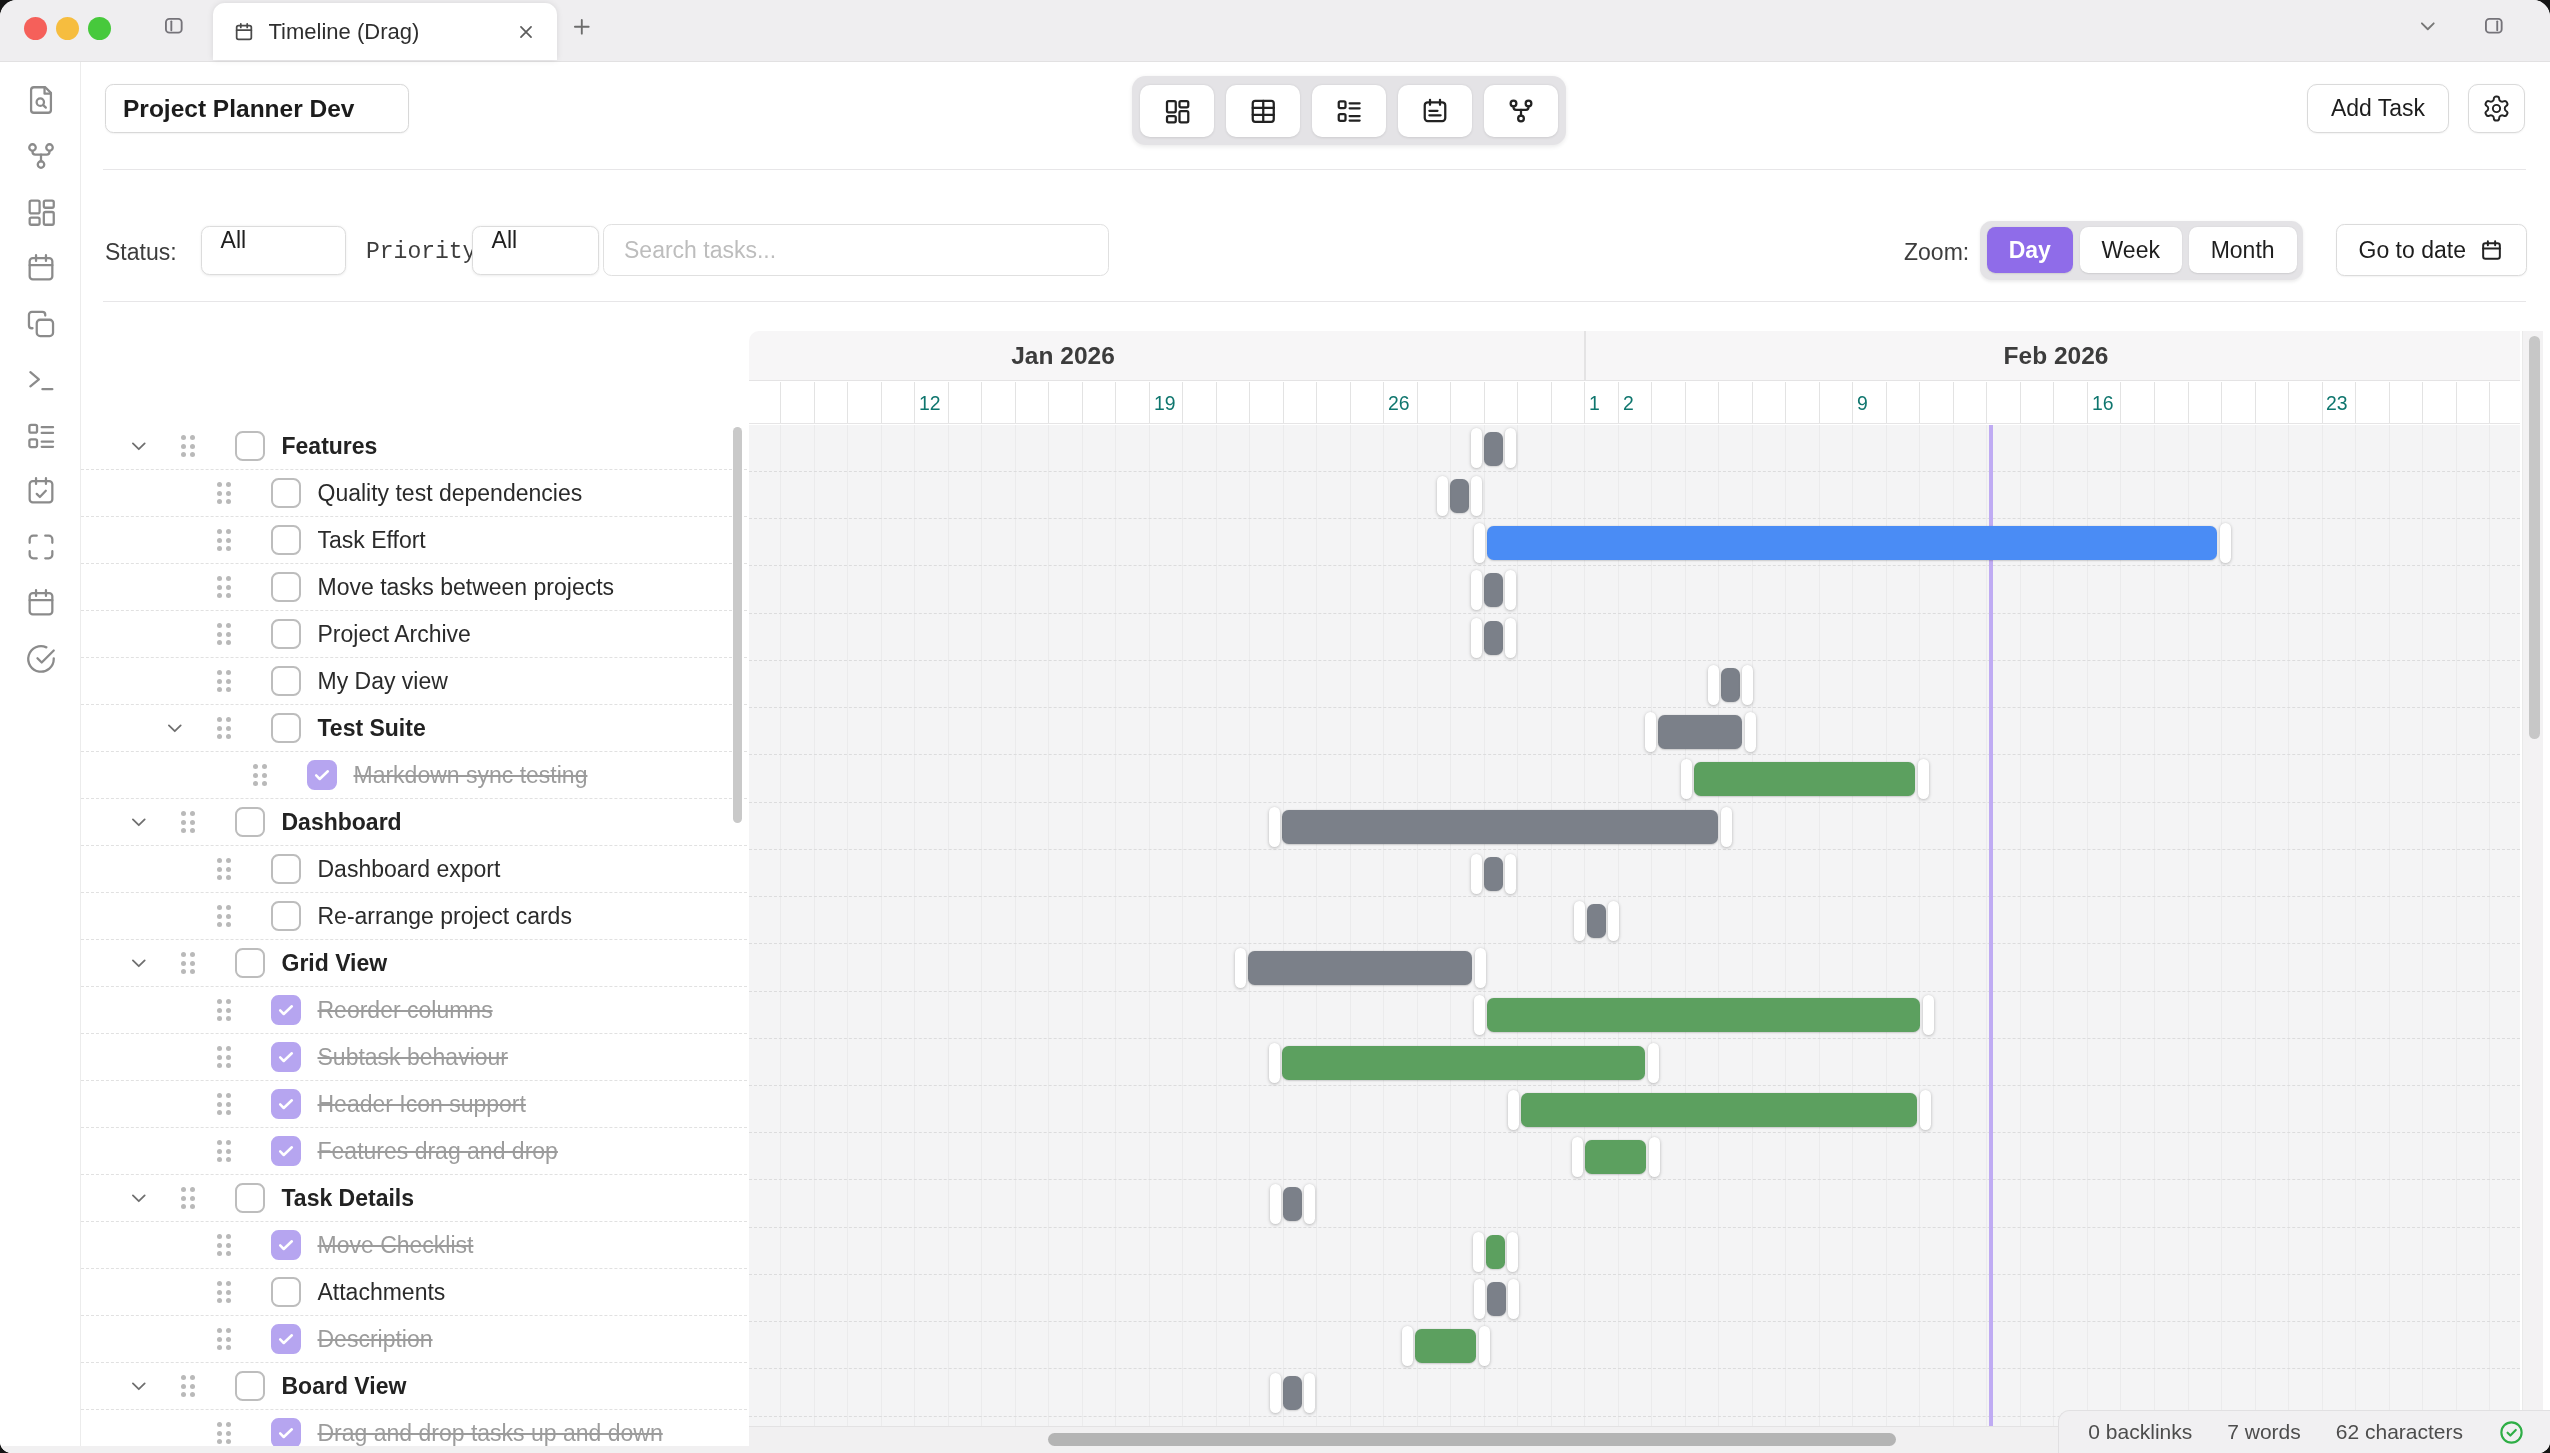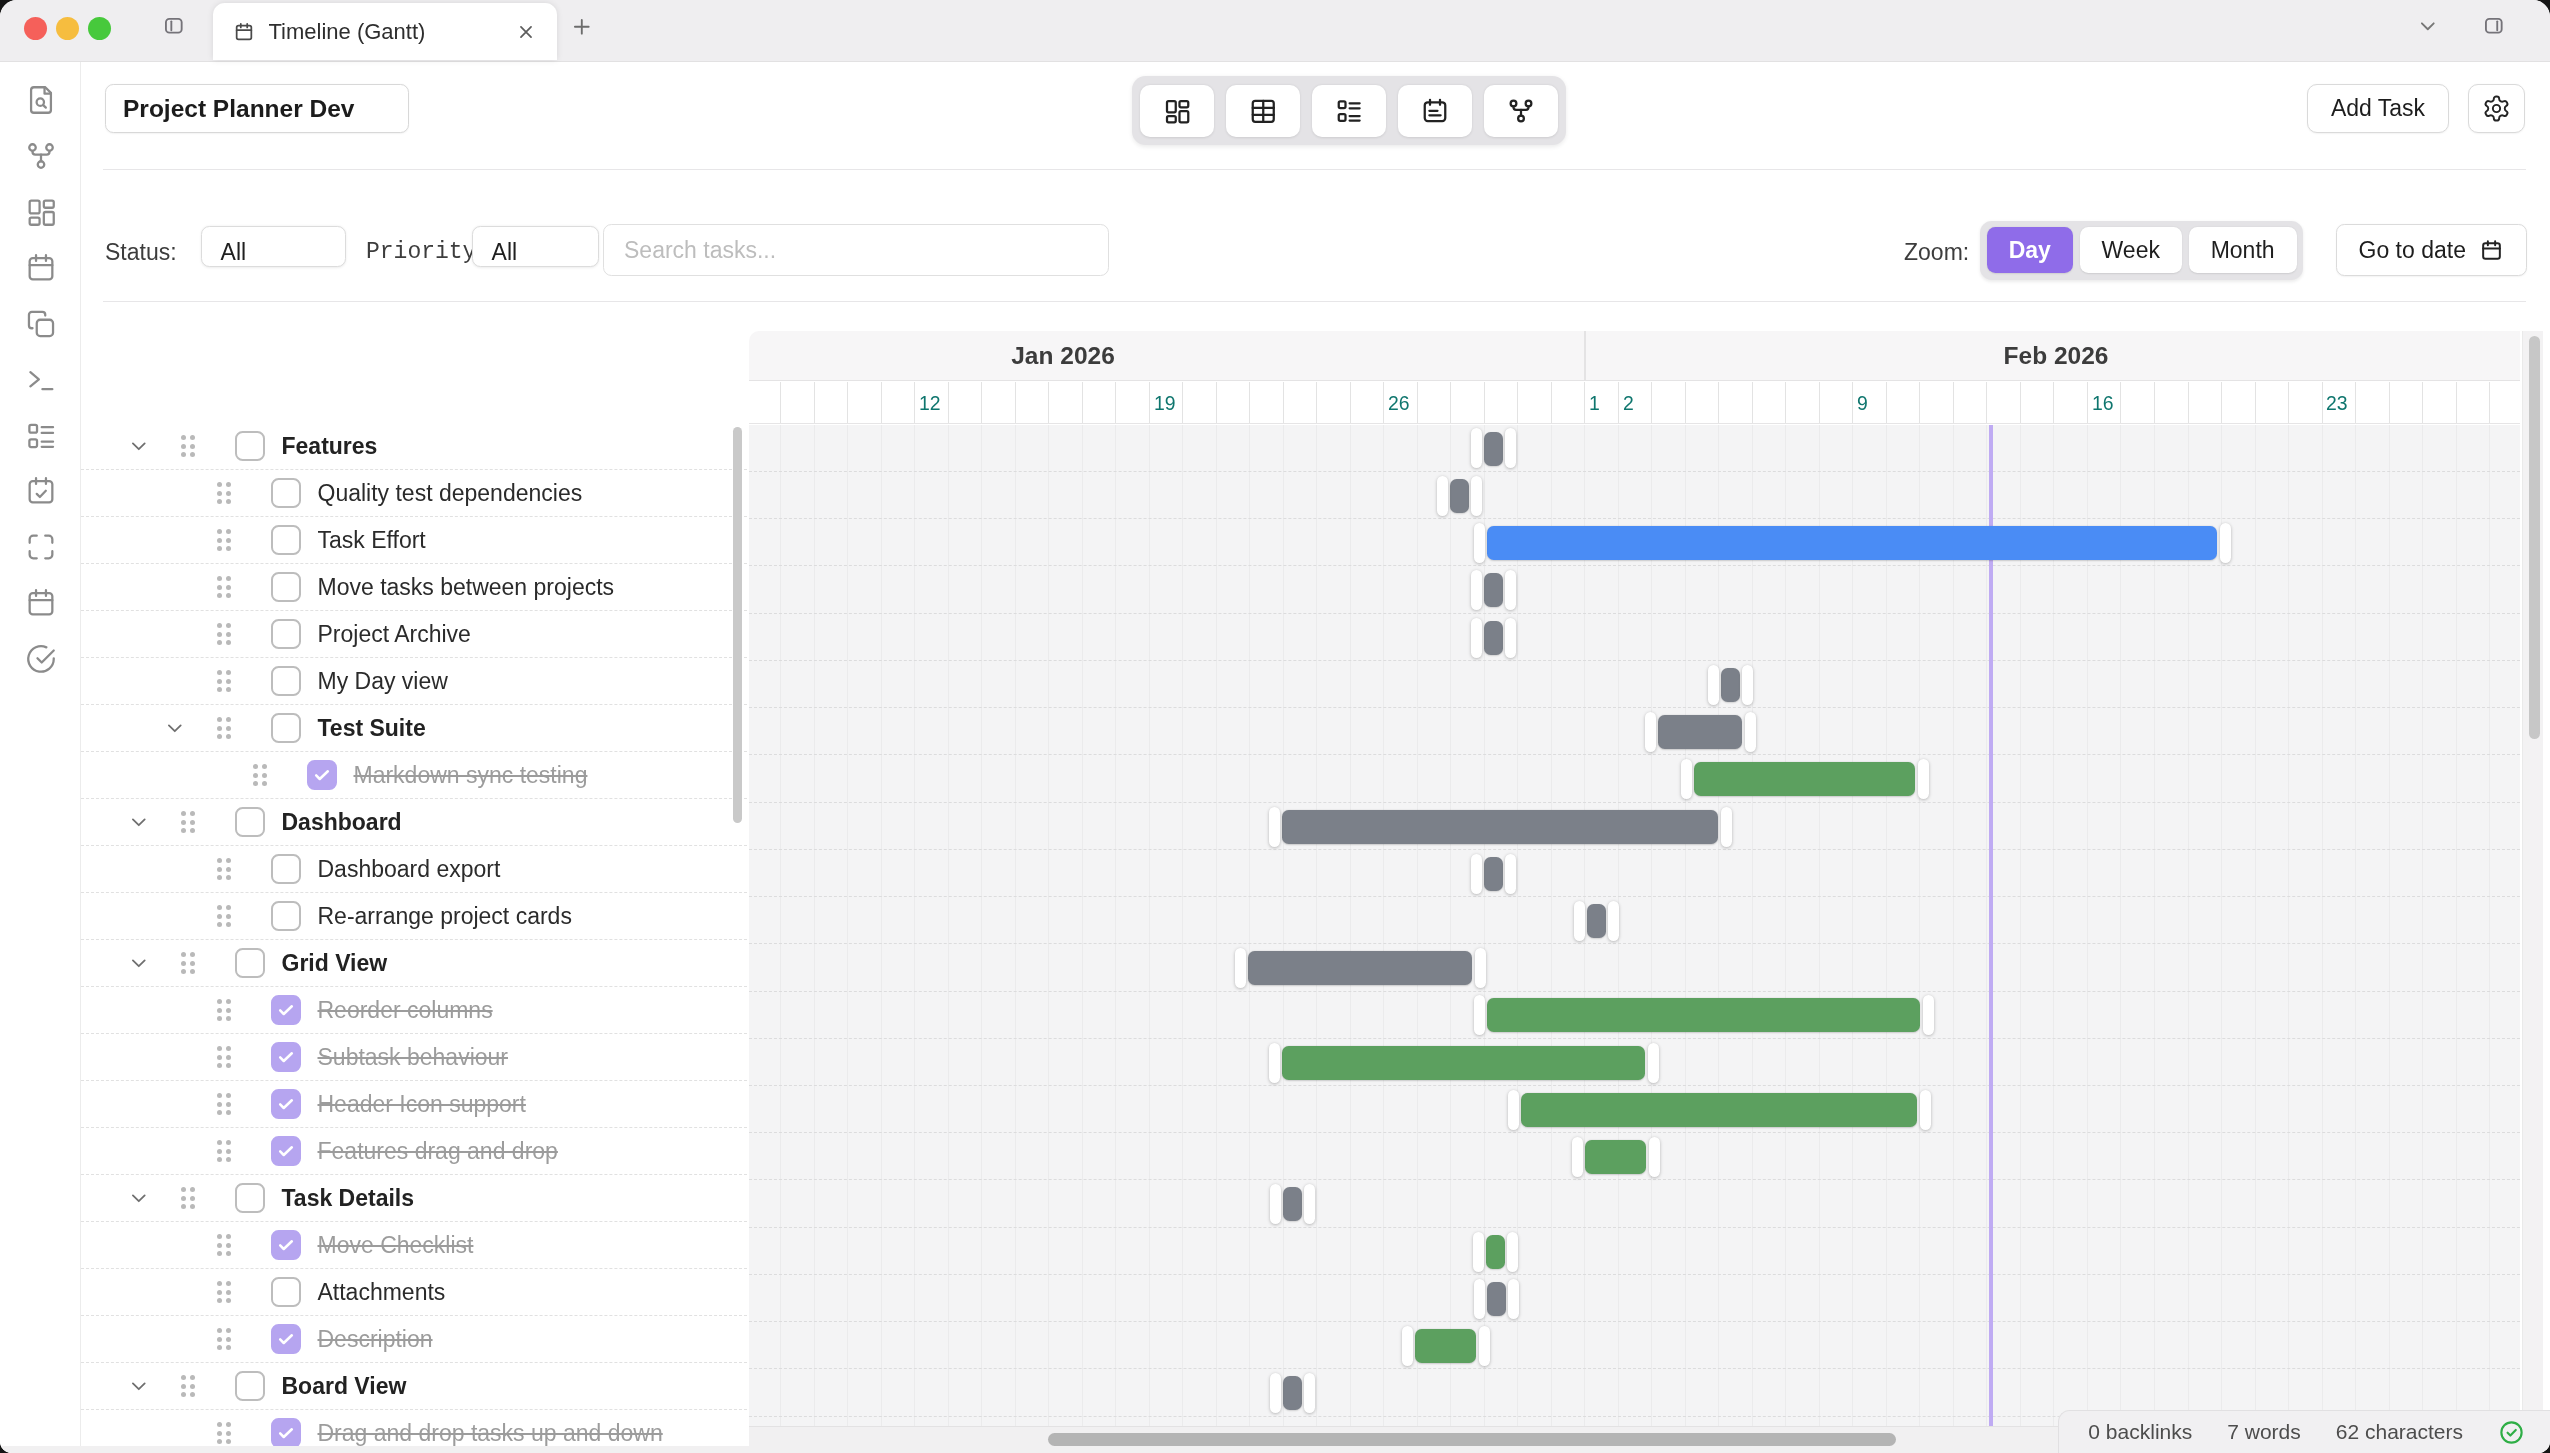--- a/index.html
+++ b/index.html
@@ -32,21 +32,21 @@
   .view-btn{width:74px;height:52px;background:#fff;border-radius:10px;display:flex;align-items:center;justify-content:center;color:#222;box-shadow:0 0.8px 2.5px rgba(0,0,0,.10);}
   .view-btn svg{width:30px;height:30px;}
   .add-task{position:absolute;left:2307px;top:84px;width:142px;height:49px;background:#fff;border:1.7px solid #dadada;border-radius:10px;box-sizing:border-box;display:flex;align-items:center;justify-content:center;font-size:23px;color:#1d1d1d;box-shadow:0 0.8px 1.7px rgba(0,0,0,.05);}
   .gear-btn{position:absolute;left:2468px;top:84px;width:57px;height:49px;background:#fff;border:1.7px solid #dadada;border-radius:10px;box-sizing:border-box;display:flex;align-items:center;justify-content:center;color:#242424;box-shadow:0 0.8px 1.7px rgba(0,0,0,.05);}
   .gear-btn svg{width:29px;height:29px;}
   .divider{position:absolute;left:103px;right:23.6px;height:0;border-top:1.7px solid #e7e6e8;}
 
   
   .filters{position:absolute;left:0;top:202px;right:0;height:101px;}
   .f-label{position:absolute;font-size:23px;color:#3d3d3d;top:37px;}
-  .sel{position:absolute;top:23.6px;height:41px;background:#fff;border:1.7px solid #dcdcdc;border-radius:8.4px;box-sizing:border-box;display:flex;align-items:flex-end;padding:0 18.6px;font-size:23px;color:#202020;box-shadow:0 0.8px 2.5px rgba(0,0,0,.08);}
+  .sel{position:absolute;top:23.6px;height:49px;background:#fff;border:1.7px solid #dcdcdc;border-radius:8.4px;box-sizing:border-box;display:flex;align-items:flex-start;padding:0 18.6px;font-size:23px;color:#202020;box-shadow:0 0.8px 2.5px rgba(0,0,0,.08);}
   .search{position:absolute;left:603px;top:22px;width:506px;height:52px;border:1.7px solid #e0e0e0;border-radius:8.4px;box-sizing:border-box;font-family:"Liberation Sans",sans-serif;font-size:23px;color:#333;padding:0 20px;outline:none;background:#fff;}
   .search::placeholder{color:#bdbdbd;}
   .zoom-seg{position:absolute;left:1980px;top:18.6px;height:59px;background:#e4e3e6;border-radius:11.8px;display:flex;align-items:center;gap:6.7px;padding:0 6.7px;box-shadow:0 1.7px 3.4px rgba(0,0,0,.08);}
   .seg-btn{height:46px;padding:0 22px;border-radius:8.4px;display:flex;align-items:center;justify-content:center;font-size:23px;background:#fff;color:#1f1f1f;box-shadow:0 0.8px 1.7px rgba(0,0,0,.10);}
   .seg-btn.active{background:var(--accent,#8f6ce9);color:#fff;font-weight:bold;}
   .goto-btn{position:absolute;left:2336px;top:22px;width:191px;height:52px;background:#fff;border:1.7px solid #dbdbdb;border-radius:8.4px;box-sizing:border-box;display:flex;align-items:center;justify-content:center;gap:13.5px;font-size:23px;color:#1d1d1d;box-shadow:0 0.8px 1.7px rgba(0,0,0,.05);}
   .goto-btn svg{width:25px;height:25px;color:#222;}
 
   
   .task-panel{position:absolute;left:81px;top:325px;width:666px;bottom:5.9px;background:#fff;overflow:hidden;}
@@ -108,21 +108,21 @@
           <path d="M9.5 7.5v9"></path>
         </svg>
       </div>
     <div class="tab">
       <span class="tb-ic" style="color:#4a4a4a;display:flex;">
           <svg width="22" height="22" viewBox="0 0 24 24" fill="none" stroke="currentColor" stroke-width="1.9" stroke-linecap="round" stroke-linejoin="round">
             <rect x="4" y="5" width="16" height="15" rx="2"></rect>
             <path d="M8.5 3v4M15.5 3v4M4 10h16"></path>
           </svg>
         </span>
-      <span class="tab-title">Timeline (Gantt)</span>
+      <span class="tab-title">Timeline (Drag)</span>
       <span class="close" style="display:flex;">
           <svg width="22" height="22" viewBox="0 0 24 24" fill="none" stroke="currentColor" stroke-width="1.9" stroke-linecap="round" stroke-linejoin="round">
             <path d="M6.5 6.5l11 11M17.5 6.5l-11 11"></path>
           </svg>
         </span>
     </div>
     <div class="plus-btn"><svg width="23.6" height="23.6" viewBox="0 0 24 24" fill="none" stroke="currentColor" stroke-width="1.9" stroke-linecap="round" stroke-linejoin="round">
           <path d="M12 5v14M5 12h14"></path>
         </svg></div>
     <div class="tb-icon tb-right-chevron">

